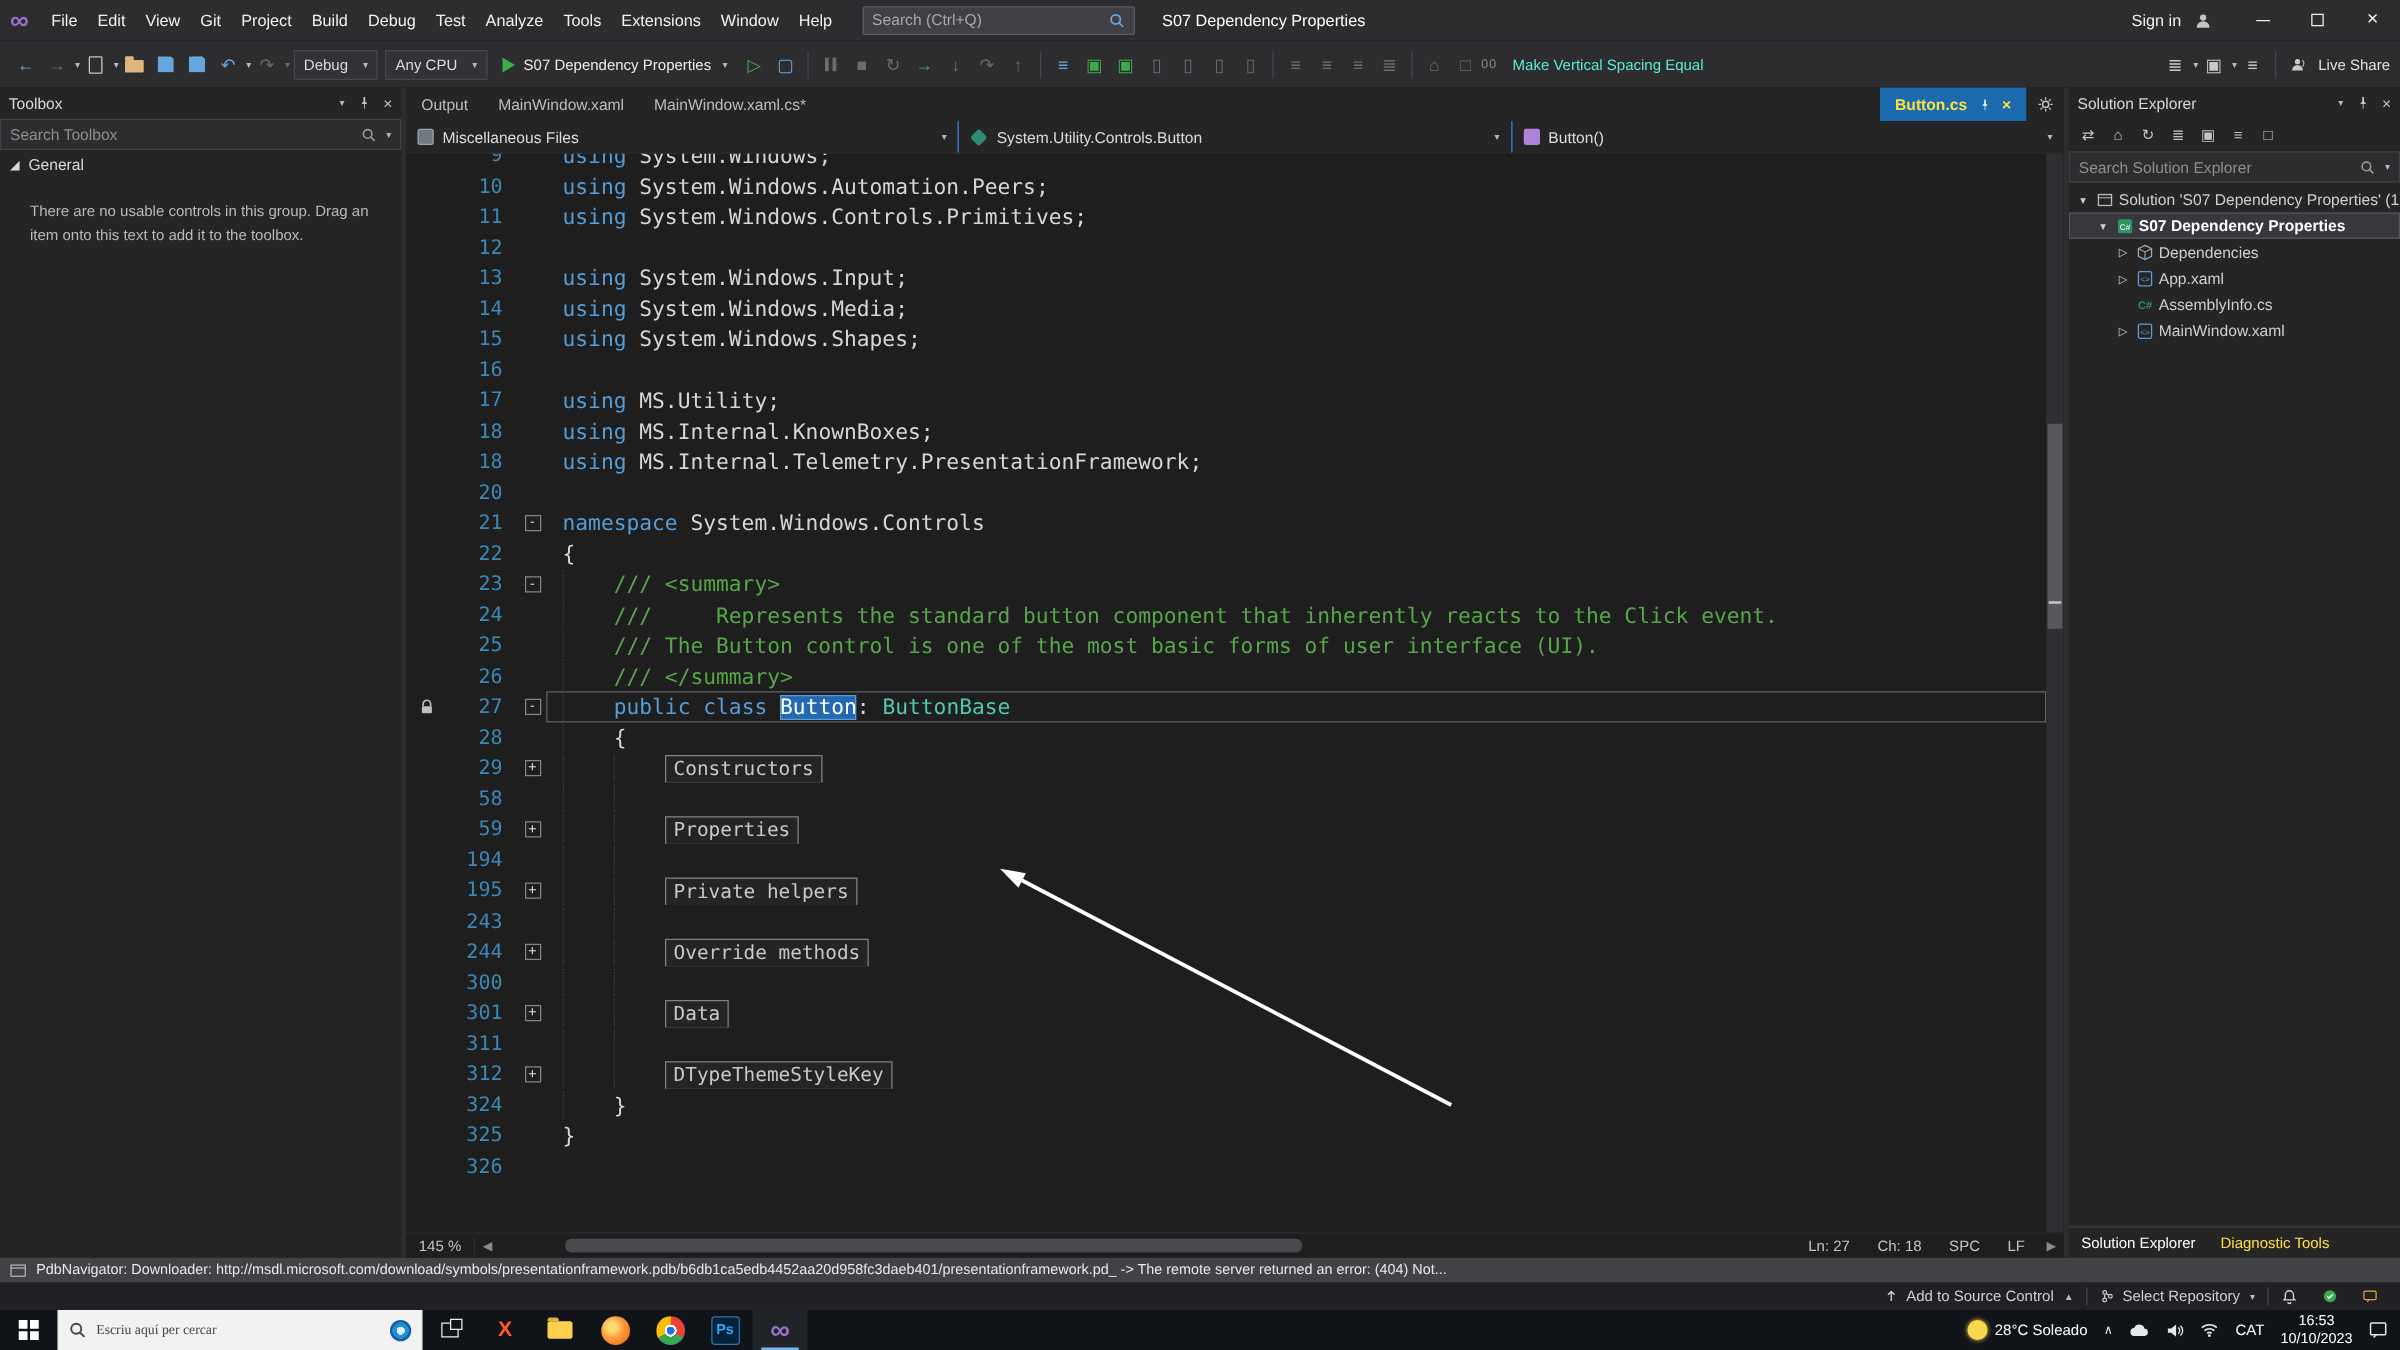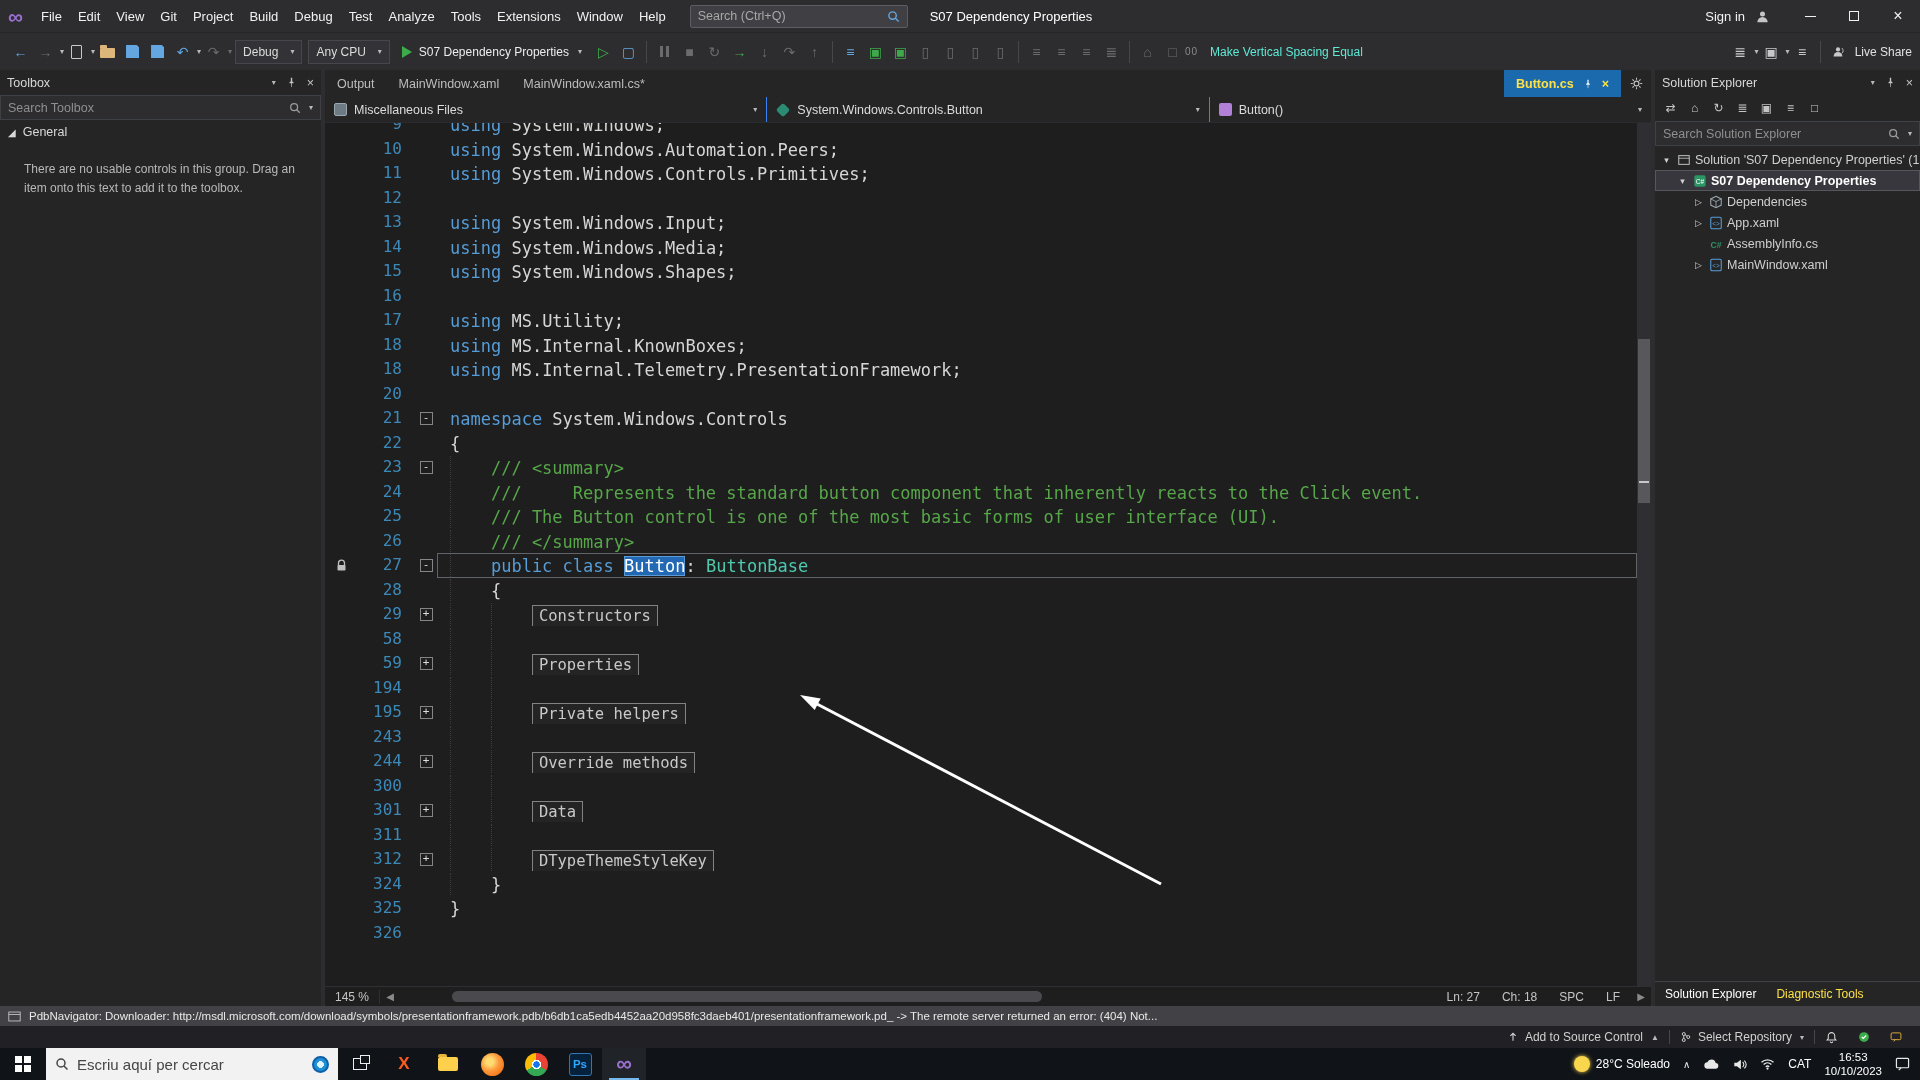--- a/index.html
+++ b/index.html
@@ -121,21 +121,21 @@
   .gitbar{height:22px;background:#212125;display:flex;align-items:center;font-size:12px;color:#d0d0d0;padding:0 8px}
   .gitem{display:flex;align-items:center;gap:6px;padding:0 10px;white-space:nowrap}
   .gsep{width:1px;height:14px;background:#46464c}
 
   
   .taskbar{height:32px;background:#101418;display:flex;align-items:stretch;color:#fff}
   .tstart{width:46px;display:flex;align-items:center;justify-content:center}
   .winlogo{display:grid;grid-template-columns:7px 7px;grid-template-rows:7px 7px;gap:1.5px}
   .winlogo i{background:#fff}
   .tsearch{width:292px;background:#f2f2f2;display:flex;align-items:center;gap:8px;padding:0 9px;color:#333}
-  .tsearch input{flex:1;background:transparent;border:0;outline:0;color:#222;font-size:15px;font-family:Liberation Sans, sans-serif}
+  .tsearch input{flex:1;background:transparent;border:0;outline:0;color:#222;font-size:11px;font-family:Liberation Serif, serif}
   .tsearch input::placeholder{color:#454545}
   .cortana{width:17px;height:17px;border-radius:50%;border:2px solid #0d5fa8;background:radial-gradient(circle,#dff1ff 0 35%,#1e90d6 36% 100%);flex:none}
   .tapp{width:44px;display:flex;align-items:center;justify-content:center;position:relative}
   .tapp.active{background:rgba(255,255,255,.07)}
   .tapp.active::after{content:"";position:absolute;left:7px;right:7px;bottom:0;height:2px;background:#76b9ed}
   .tv-ic{width:14px;height:12px;border:1px solid #eee;position:relative}
   .tv-ic::after{content:"";position:absolute;right:-4px;top:-4px;width:8px;height:7px;border:1px solid #eee;background:#101418}
   .appx{color:#ff5a1f;font-weight:bold;font-size:17px}
   .bigfolder{width:20px;height:14px;background:#ffd04c;border-radius:2px;position:relative}
   .bigfolder::before{content:"";position:absolute;top:-3px;left:0;width:9px;height:3px;background:#e8b33c;border-radius:2px 2px 0 0}
@@ -332,21 +332,21 @@
       </div>
     </div>
     <div class="navbar">
       <div class="nav-seg">
         <span class="bc-ic bc-file"></span>
         <span>Miscellaneous Files</span>
         <span class="caret">▾</span>
       </div>
       <div class="nav-seg">
         <span class="bc-ic bc-class"></span>
-        <span>System.Windows.Controls.Button</span>
+        <span>System.Utility.Controls.Button</span>
         <span class="caret">▾</span>
       </div>
       <div class="nav-seg" style="border-right:0">
         <span class="bc-ic bc-method"></span>
         <span>Button()</span>
         <span class="caret">▾</span>
       </div>
     </div>
     <div class="codearea">
       <div class="codelines">

